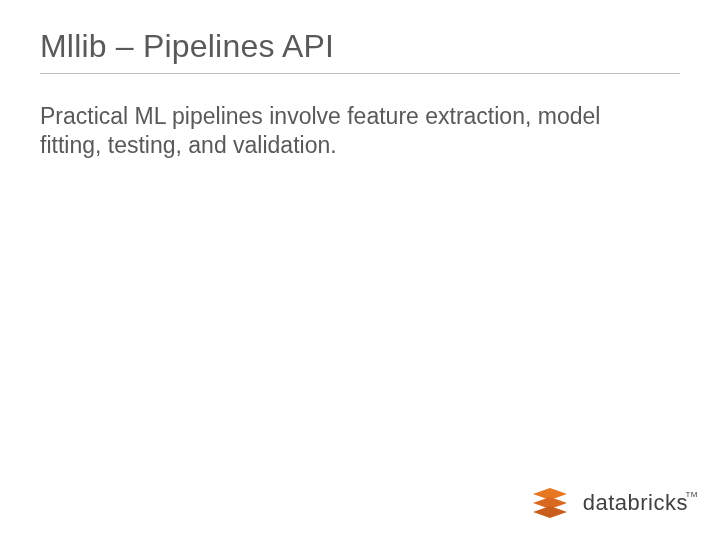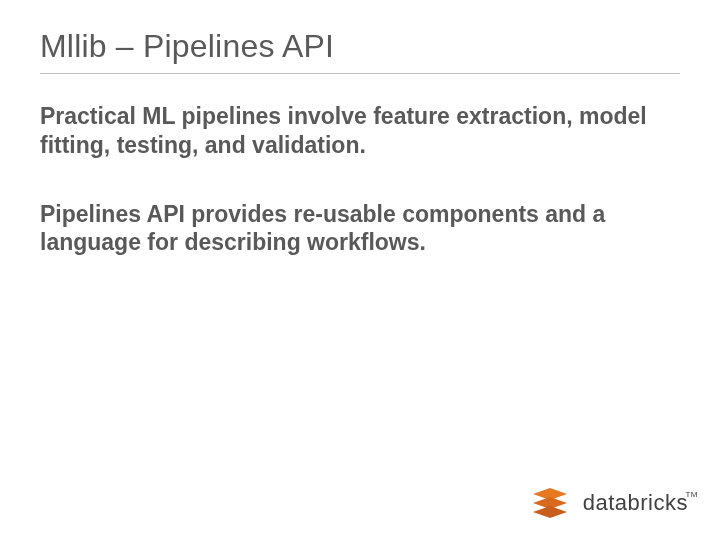--- a/index.html
+++ b/index.html
@@ -31,21 +31,21 @@
     border-top: 1px solid #bfbfbf;
     margin: 0 0 28px 0;
     width: 640px;
   }
   .body-text {
     font-size: 23px;
     line-height: 1.25;
     color: #595959;
     margin: 0 0 40px 0;
     max-width: 620px;
-    font-weight: 700;
+    font-weight: 400;
   }
   .logo {
     position: absolute;
     right: 32px;
     bottom: 22px;
     display: flex;
     align-items: center;
     gap: 16px;
   }
   .logo-mark {
@@ -68,21 +68,20 @@
     color: #414141;
   }
 </style>
 </head>
 <body>
 
 <div class="slide">
   <h1 class="title">Mllib – Pipelines API</h1>
   <hr class="rule">
   <p class="body-text">Practical ML pipelines involve feature extraction, model fitting, testing, and validation.</p>
-  <p class="body-text">Pipelines API provides re-usable components and a language for describing workflows.</p>
 
   <div class="logo">
     <div class="logo-mark">
       <svg viewBox="0 0 34 30" width="34" height="30">
         <polygon points="17,0 34,6 17,12 0,6" fill="#e87722"></polygon>
         <polygon points="17,9 34,15 17,21 0,15" fill="#d9691f"></polygon>
         <polygon points="17,18 34,24 17,30 0,24" fill="#c95d1b"></polygon>
       </svg>
     </div>
     <div class="logo-text">

